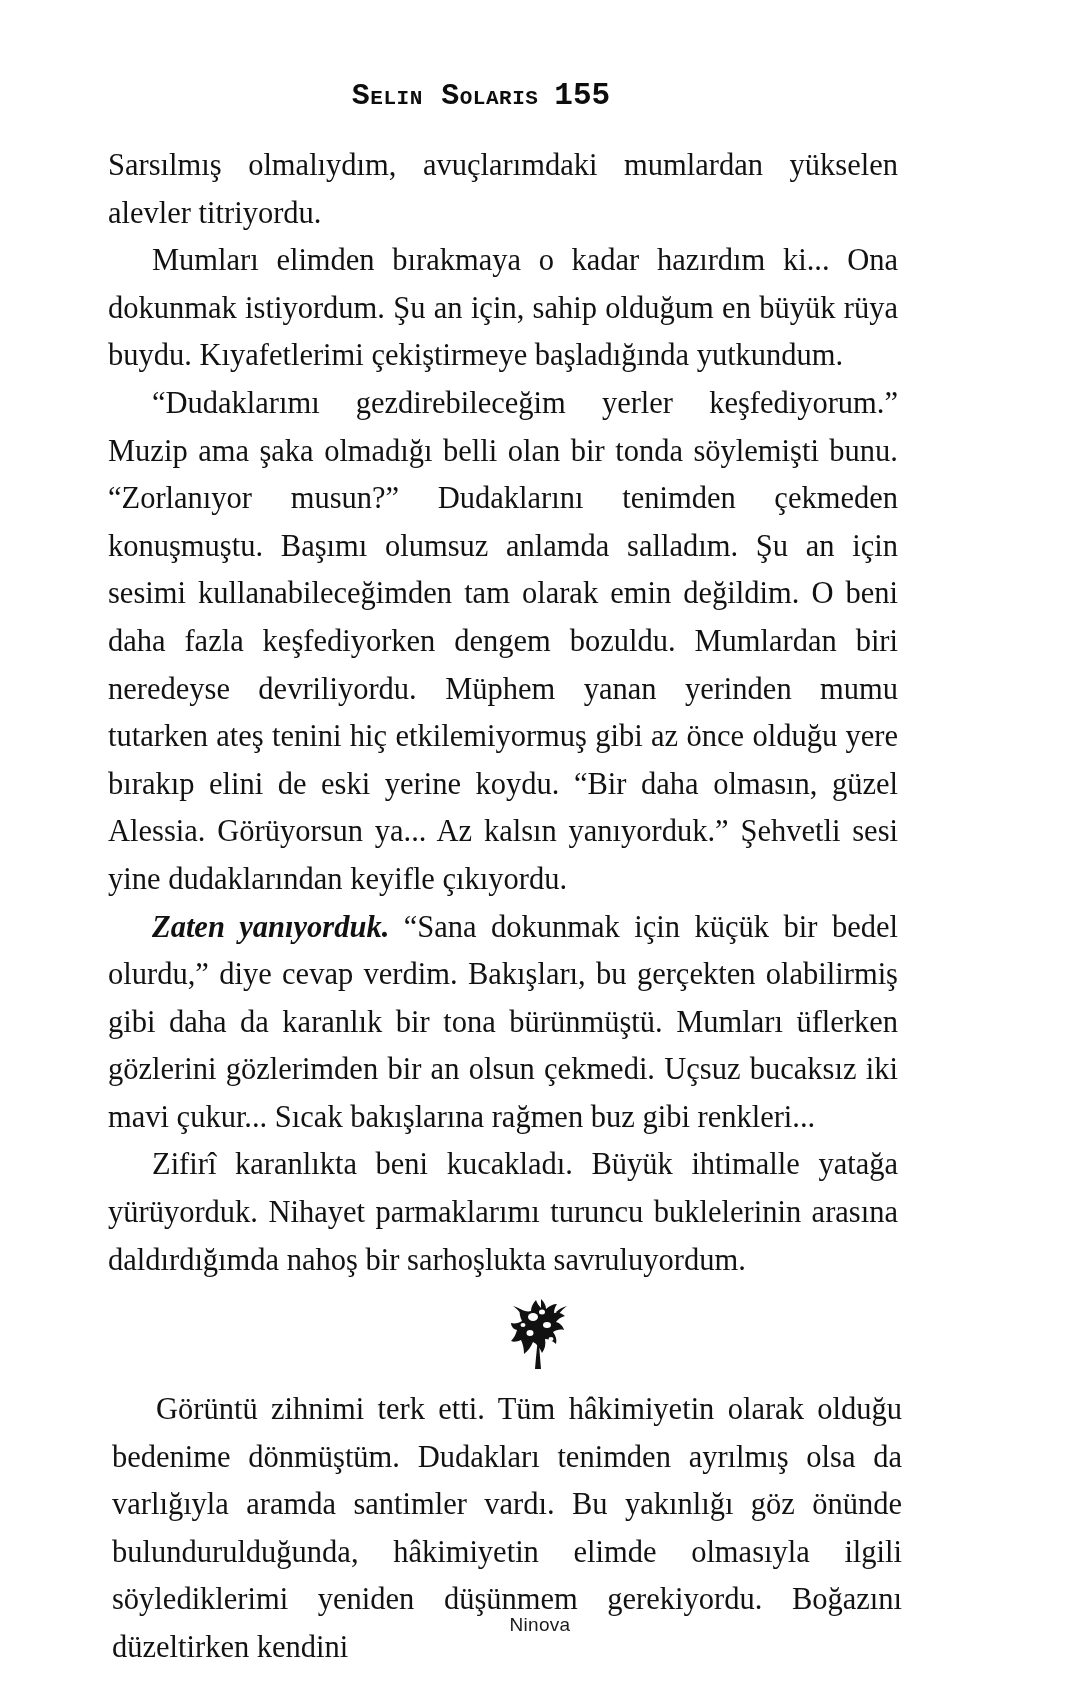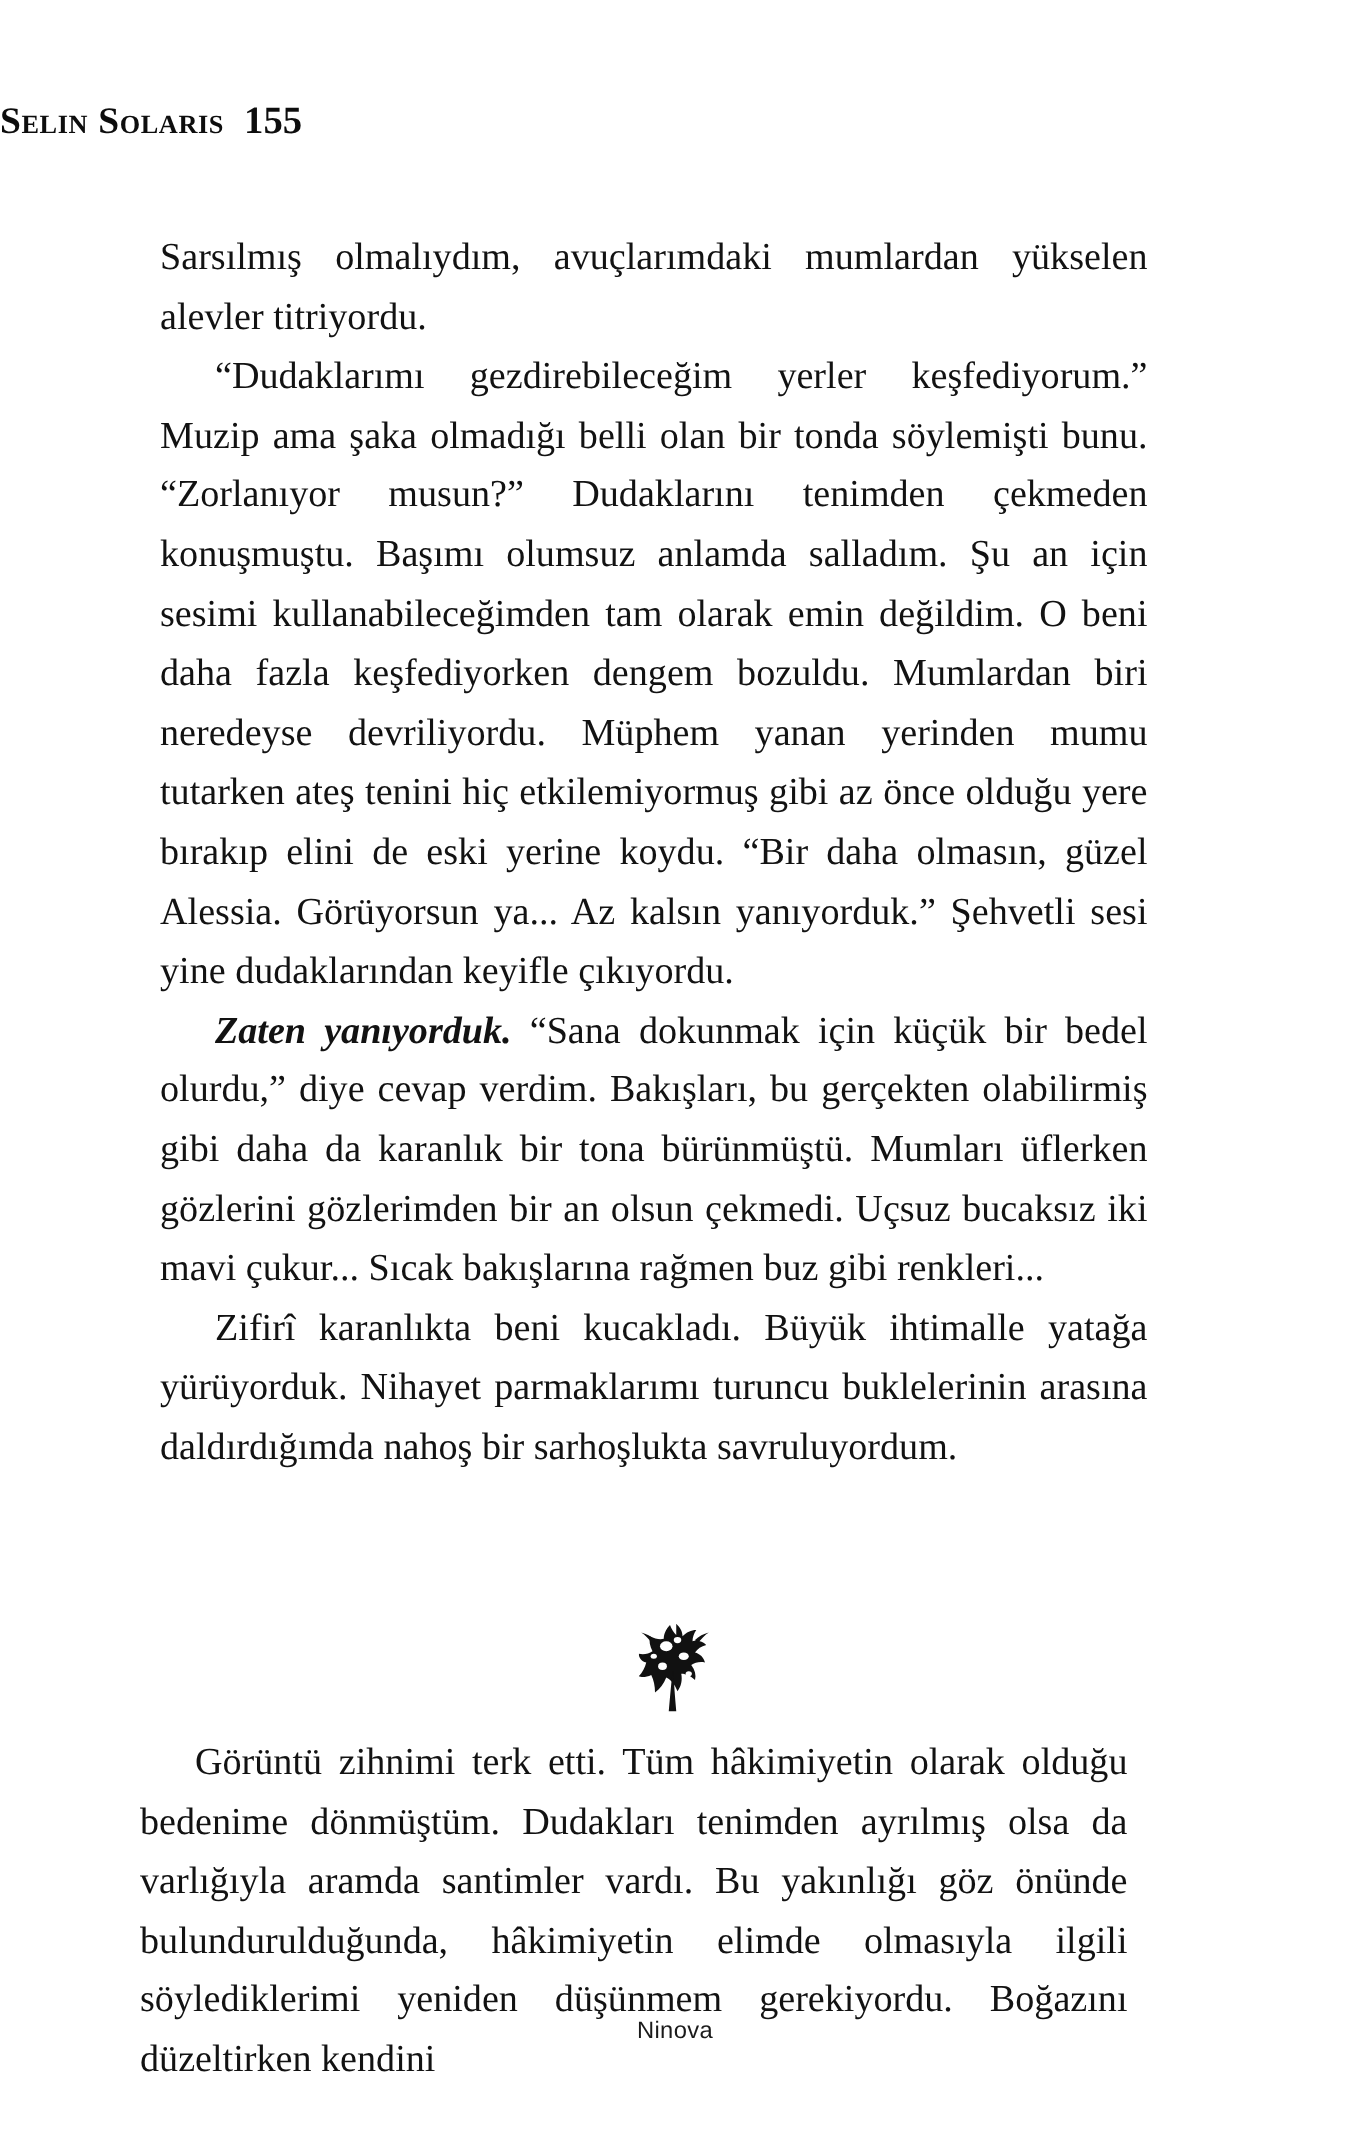--- a/index.html
+++ b/index.html
@@ -22,45 +22,44 @@
     inset: 0;
     background: #ffffff;
   }
 
   
   .running-head {
     position: absolute;
     top: 78px;
     left: 0;
     right: 118px;
-    text-align: left;
+    text-align: center;
     white-space: nowrap;
-    font-family: Liberation Serif, serif;
+    font-family: Liberation Mono, monospace;
   }
   .running-head .book-title {
     font-variant: small-caps;
     font-size: 30px;
     letter-spacing: 0.5px;
     font-weight: 600;
     color: #0d0d0d;
   }
   .running-head .folio {
     font-size: 31px;
     font-weight: 600;
     margin-left: 16px;
     color: #0d0d0d;
   }
 
   
   .textblock {
     position: absolute;
     top: 142px;
-    left: 128px;
+    left: 108px;
     width: 790px;
-    margin-top: 40px;
   }
 
   .para {
     margin: 0;
     text-align: justify;
     text-justify: inter-word;
     font-size: 30.5px;
     line-height: 47.6px;
     color: #121212;
     hyphens: none;
@@ -120,20 +119,21 @@
 <div class="page">
 
   <div class="running-head">
     <span class="book-title">Selin Solaris</span><span class="folio">155</span>
   </div>
 
   <div class="textblock">
 
     <p class="para no-indent">Sarsılmış olmalıydım, avuçlarımdaki mumlardan yükselen alevler titriyordu.</p>
 
+    <p class="para">Mumları elimden bırakmaya o kadar hazırdım ki... Ona dokunmak istiyordum. Şu an için, sahip olduğum en büyük rüya buydu. Kıyafetlerimi çekiştirmeye başladığında yutkundum.</p>
 
 
     <p class="para">“Dudaklarımı gezdirebileceğim yerler keşfediyorum.” Muzip ama şaka olmadığı belli olan bir tonda söylemişti bunu. “Zorlanıyor musun?” Dudaklarını tenimden çekmeden konuşmuştu. Başımı olumsuz anlamda salladım. Şu an için sesimi kullanabileceğimden tam olarak emin değildim. O beni daha fazla keşfediyorken dengem bozuldu. Mumlardan biri neredeyse devriliyordu. Müphem yanan yerinden mumu tutarken ateş tenini hiç etkilemiyormuş gibi az önce olduğu yere bırakıp elini de eski yerine koydu. “Bir daha olmasın, güzel Alessia. Görüyorsun ya... Az kalsın yanıyorduk.” Şehvetli sesi yine dudaklarından keyifle çıkıyordu.</p>
 
     <p class="para"><i>Zaten yanıyorduk.</i><span> “Sana dokunmak için küçük bir bedel olurdu,” diye cevap verdim. Bakışları, bu gerçekten olabilirmiş gibi daha da karanlık bir tona bürünmüştü. Mumları üflerken gözlerini gözlerimden bir an olsun çekmedi. Uçsuz bucaksız iki mavi çukur... Sıcak bakışlarına rağmen buz gibi renkleri...</span></p>
 
     <p class="para">Zifirî karanlıkta beni kucakladı. Büyük ihtimalle yatağa yürüyorduk. Nihayet parmaklarımı turuncu buklelerinin arasına daldırdığımda nahoş bir sarhoşlukta savruluyordum.</p>
   </div>
 
   <div class="ornament-wrap">

